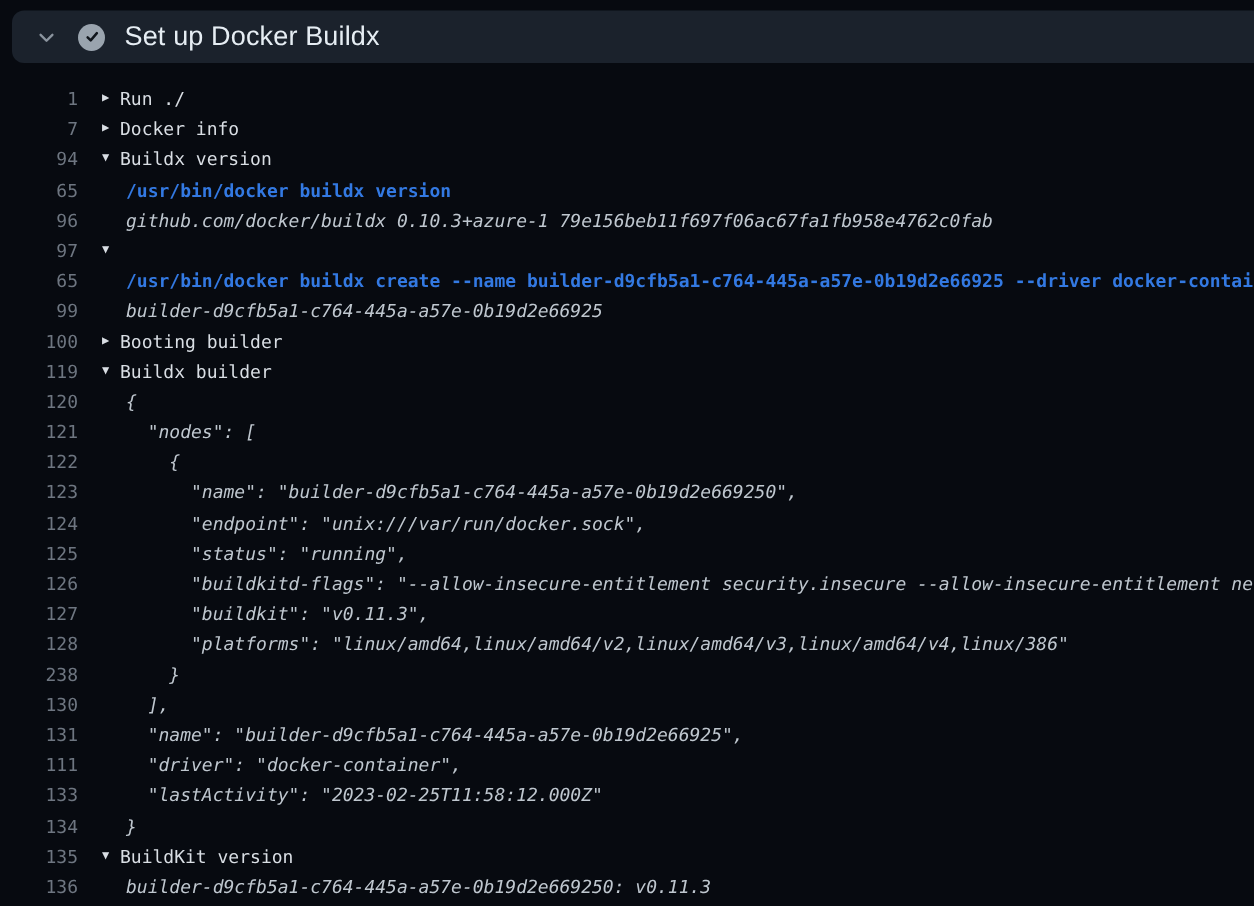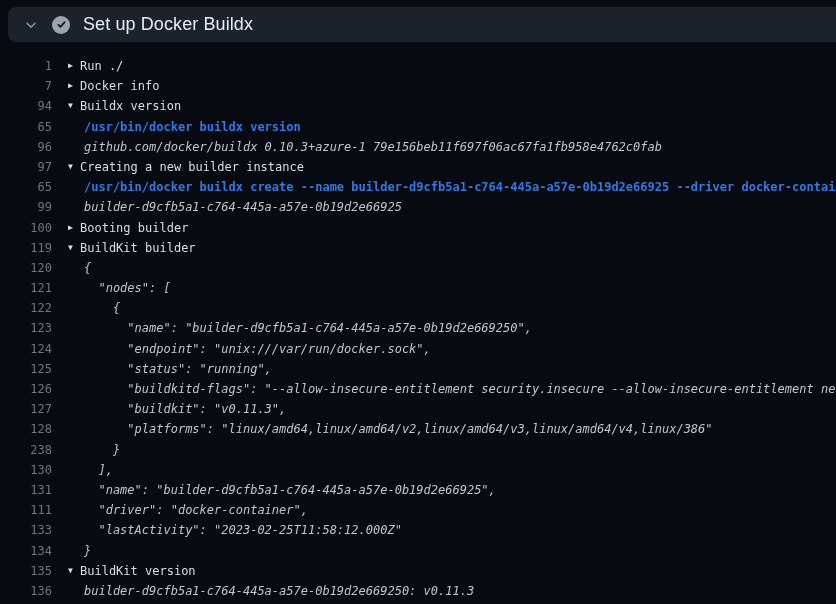--- a/index.html
+++ b/index.html
@@ -84,25 +84,25 @@
   </span>
   <span class="step-title">Set up Docker Buildx</span>
 </div>
 
 <div class="log" id="log">
     <div class="log-row"><span class="gutter">1</span><span class="content group"><span class="arrow">▶</span><span>Run ./</span></span></div>
     <div class="log-row"><span class="gutter">7</span><span class="content group"><span class="arrow">▶</span><span>Docker info</span></span></div>
     <div class="log-row"><span class="gutter">94</span><span class="content group"><span class="arrow">▼</span><span>Buildx version</span></span></div>
     <div class="log-row"><span class="gutter">65</span><span class="content command">/usr/bin/docker buildx version</span></div>
     <div class="log-row"><span class="gutter">96</span><span class="content text">github.com/docker/buildx 0.10.3+azure-1 79e156beb11f697f06ac67fa1fb958e4762c0fab</span></div>
-    <div class="log-row"><span class="gutter">97</span><span class="content group"><span class="arrow">▼</span><span>Creating a new builder instance</span></span></div>
+    <div class="log-row"><span class="gutter">97</span><span class="content group"><span class="arrow">▼</span></span></div>
     <div class="log-row"><span class="gutter">65</span><span class="content command">/usr/bin/docker buildx create --name builder-d9cfb5a1-c764-445a-a57e-0b19d2e66925 --driver docker-container</span></div>
     <div class="log-row"><span class="gutter">99</span><span class="content text">builder-d9cfb5a1-c764-445a-a57e-0b19d2e66925</span></div>
     <div class="log-row"><span class="gutter">100</span><span class="content group"><span class="arrow">▶</span><span>Booting builder</span></span></div>
-    <div class="log-row"><span class="gutter">119</span><span class="content group"><span class="arrow">▼</span><span>BuildKit builder</span></span></div>
+    <div class="log-row"><span class="gutter">119</span><span class="content group"><span class="arrow">▼</span><span>Buildx builder</span></span></div>
     <div class="log-row"><span class="gutter">120</span><span class="content text">{</span></div>
     <div class="log-row"><span class="gutter">121</span><span class="content text">  "nodes": [</span></div>
     <div class="log-row"><span class="gutter">122</span><span class="content text">    {</span></div>
     <div class="log-row"><span class="gutter">123</span><span class="content text">      "name": "builder-d9cfb5a1-c764-445a-a57e-0b19d2e669250",</span></div>
     <div class="log-row"><span class="gutter">124</span><span class="content text">      "endpoint": "unix:///var/run/docker.sock",</span></div>
     <div class="log-row"><span class="gutter">125</span><span class="content text">      "status": "running",</span></div>
     <div class="log-row"><span class="gutter">126</span><span class="content text">      "buildkitd-flags": "--allow-insecure-entitlement security.insecure --allow-insecure-entitlement network</span></div>
     <div class="log-row"><span class="gutter">127</span><span class="content text">      "buildkit": "v0.11.3",</span></div>
     <div class="log-row"><span class="gutter">128</span><span class="content text">      "platforms": "linux/amd64,linux/amd64/v2,linux/amd64/v3,linux/amd64/v4,linux/386"</span></div>
     <div class="log-row"><span class="gutter">238</span><span class="content text">    }</span></div>

